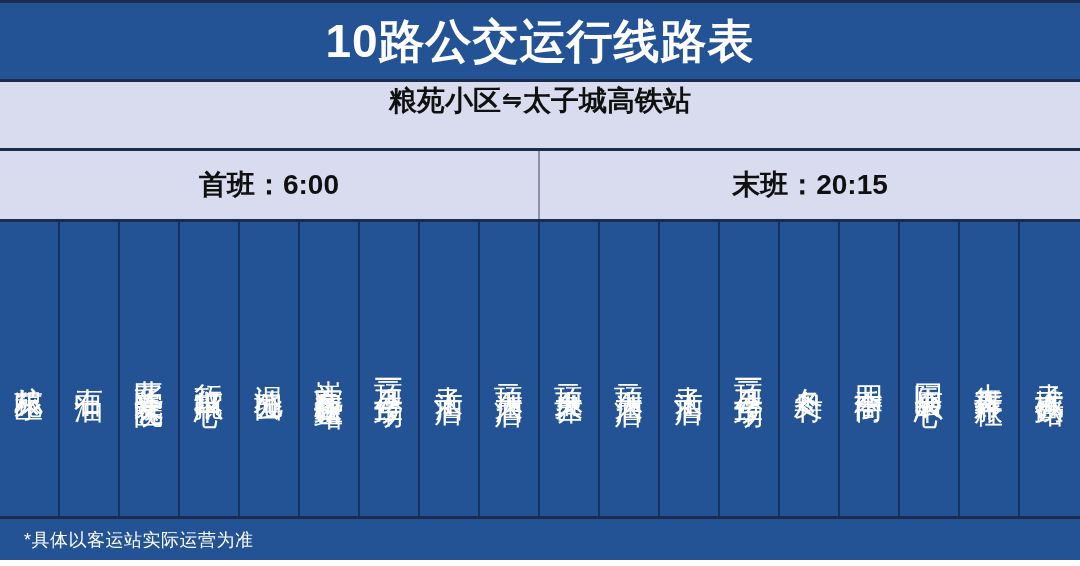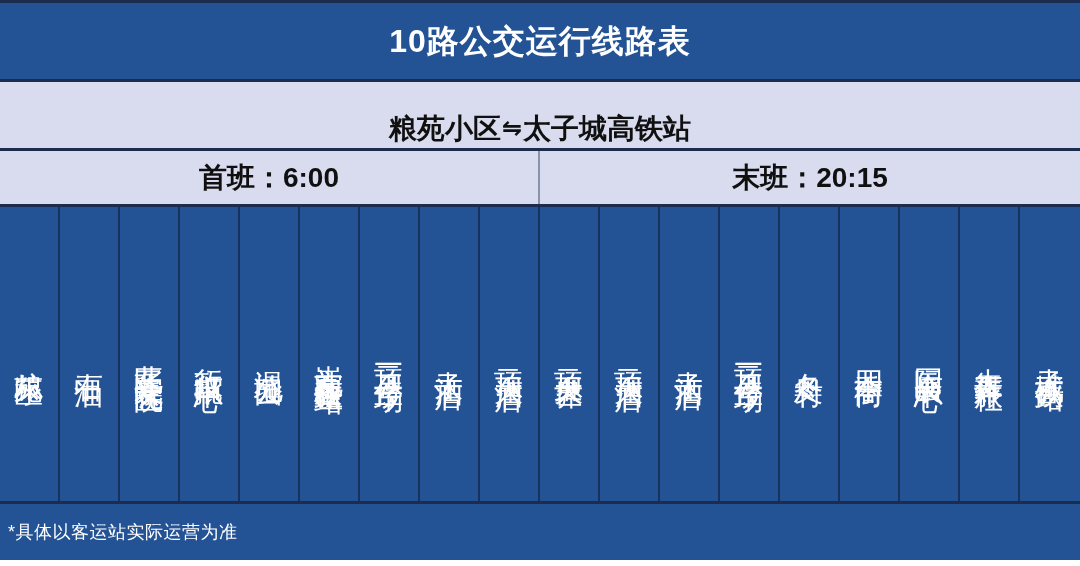--- a/index.html
+++ b/index.html
@@ -25,53 +25,53 @@
     height: 82px;
     background: #235395;
     border-top: 3px solid #1b2c4f;
     border-bottom: 3px solid #1b2c4f;
     display: flex;
     align-items: center;
     justify-content: center;
   }
   .title-text {
     color: #ffffff;
-    font-size: 32px;
+    font-size: 46px;
     font-weight: bold;
     letter-spacing: 1px;
     line-height: 1;
   }
 
   
   .route-row {
     height: 69px;
     background: #d9dcee;
     border-bottom: 3px solid #1b2c4f;
     display: flex;
-    align-items: flex-end;
+    align-items: flex-start;
     justify-content: center;
   }
   .route-text {
     color: #101010;
     font-size: 28px;
     font-weight: bold;
     letter-spacing: 0px;
     white-space: nowrap;
   }
   .route-arrow {
     display: inline-block;
     font-size: 24px;
     font-weight: bold;
     padding: 0 1px;
     transform: translateY(-2px);
   }
 
   
   .times-row {
-    height: 56px;
+    height: 71px;
     background: #d9dcee;
     border-bottom: 3px solid #1b2c4f;
     display: flex;
   }
   .time-cell {
     flex: 1 1 50%;
     display: flex;
     align-items: center;
     justify-content: center;
     color: #101010;
@@ -110,21 +110,21 @@
     text-align: center;
     white-space: nowrap;
   }
 
   
   .footnote-row {
     flex: 1 1 auto;
     background: #235395;
     display: flex;
     align-items: center;
-    padding-left: 8px;
+    padding-left: 24px;
     border-bottom: 6px solid #ffffff;
   }
   .footnote-text {
     color: #ffffff;
     font-size: 18px;
     font-weight: normal;
     letter-spacing: 0.5px;
   }
 </style>
 </head>

